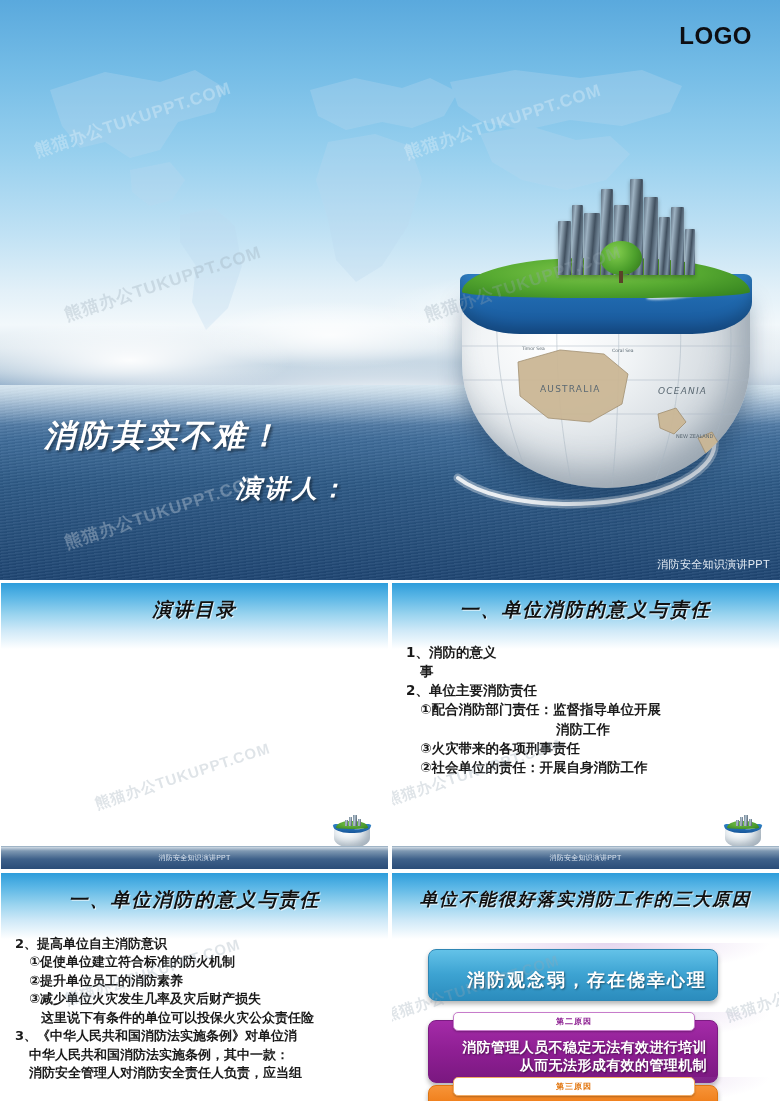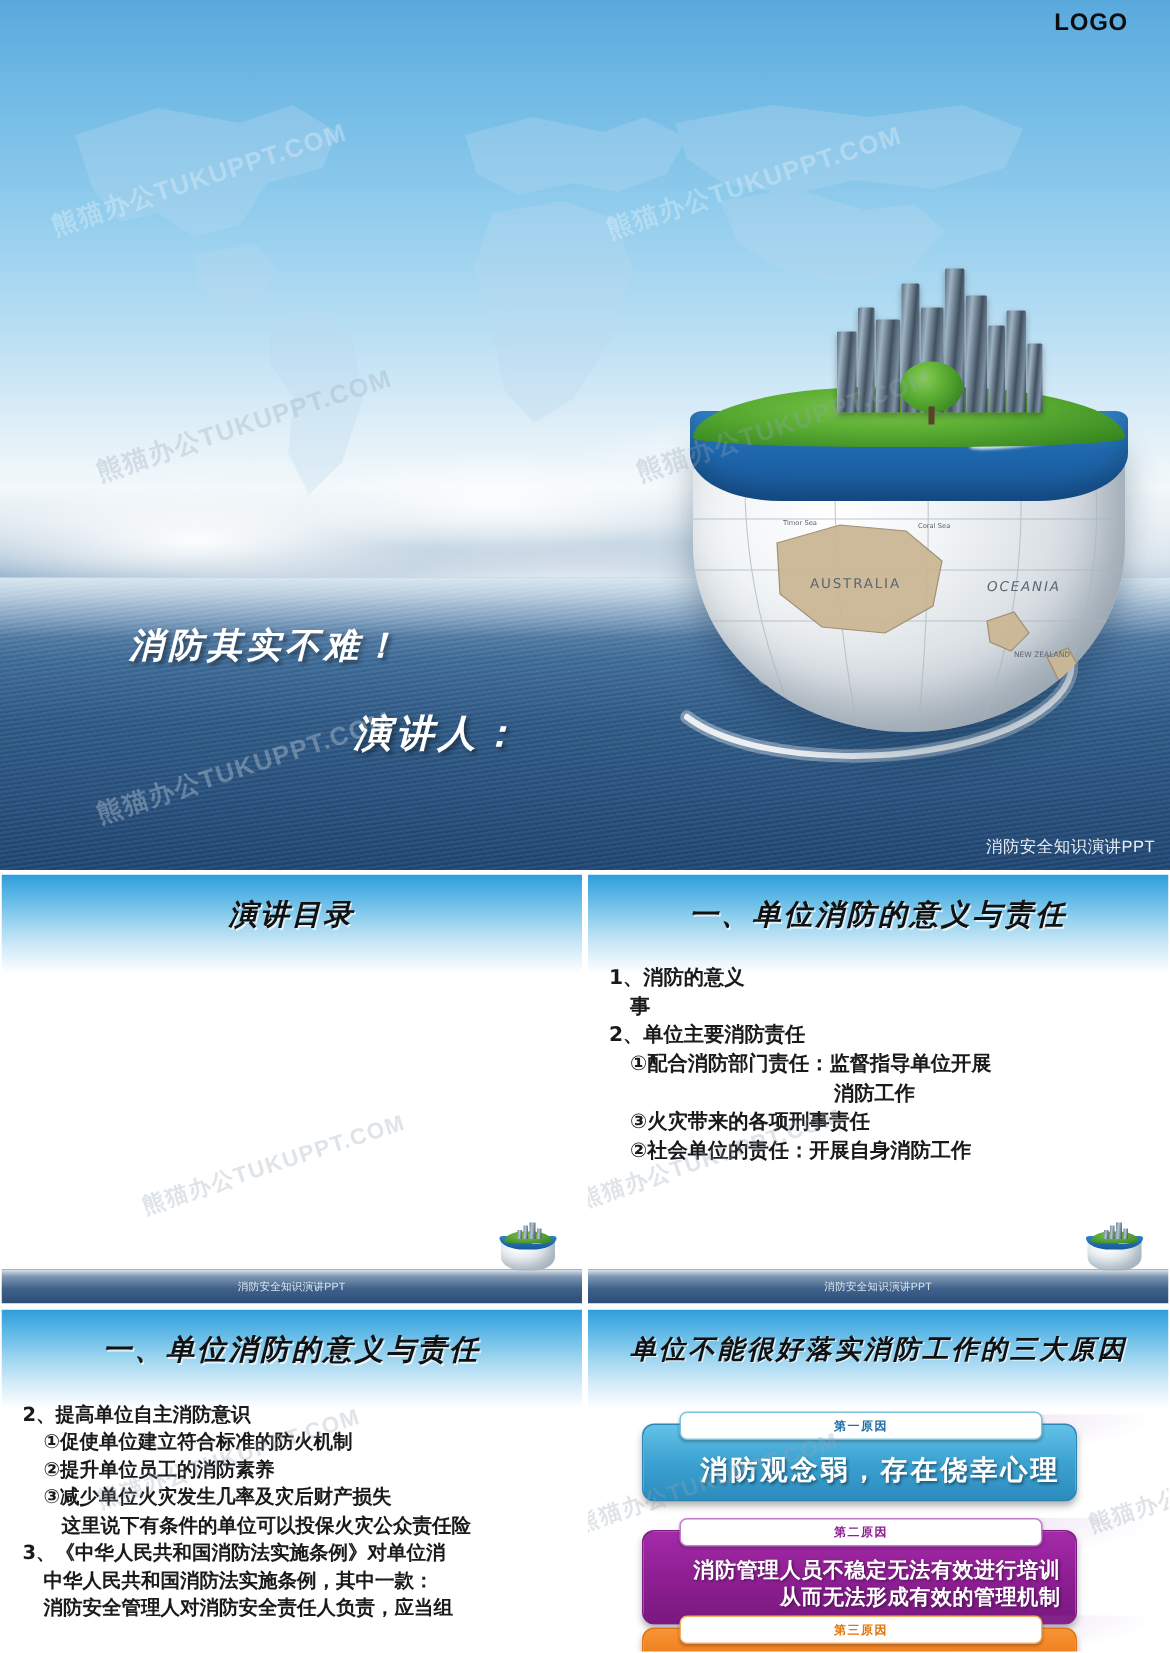--- a/index.html
+++ b/index.html
@@ -44,30 +44,29 @@
     background:
       repeating-linear-gradient(172deg, rgba(255,255,255,.055) 0px, rgba(255,255,255,.055) 1px, rgba(0,0,0,.045) 2px, rgba(0,0,0,.045) 3px),
       linear-gradient(180deg, #9fb9cd 0%, #6a8fb5 10%, #3f6c99 28%, #2e5a86 50%, #27507c 75%, #1f4673 100%);
   }
   .hero-ocean::after{
     content:""; position:absolute; left:0; top:0; width:100%; height:40px;
     background:linear-gradient(180deg, rgba(225,238,246,.85), rgba(225,238,246,0));
   }
 
   .logo {
-    position:absolute; right:28px; top:7px;
-    font-size:16px; font-weight:bold; color:#0e0e12; letter-spacing:.5px;
+    position:absolute; right:28px; top:22px;
+    font-size:24px; font-weight:bold; color:#0e0e12; letter-spacing:.5px;
   }
   .hero-title {
     position:absolute; left:44px; top:415px;
-    font-size:23px; font-weight:bold; font-style:italic; color:#ffffff;
+    font-size:31px; font-weight:bold; font-style:italic; color:#ffffff;
     letter-spacing:3px;
     text-shadow: 2px 2px 3px rgba(0,0,0,.45);
     font-family:"DejaVu Sans","Liberation Sans",sans-serif;
-    margin-left:42px;
   }
   .hero-sub {
     position:absolute; left:236px; top:472px;
     font-size:25px; font-weight:bold; font-style:italic; color:#ffffff;
     letter-spacing:3px;
     text-shadow: 2px 2px 3px rgba(0,0,0,.45);
     font-family:"DejaVu Sans","Liberation Sans",sans-serif;
   }
   .hero-footer {
     position:absolute; right:10px; bottom:8px;
@@ -387,21 +386,20 @@
     <div class="wm dark" style="left:60px; top:90px; font-size:15px;">熊猫办公TUKUPPT.COM</div>
   </div>
 
   <div class="slide" style="left:391px;top:872px;width:389px;height:230px;">
     <div class="slide-head"></div>
     <div class="slide-title" style="font-size:17.5px;">单位不能很好落实消防工作的三大原因</div>
 
     <div class="reason r1" style="top:76px;">
       <div class="reason-glow" style="left:18px;top:-6px;"></div>
       <div class="rbody">
-        <div class="rlabel">第一原因</div>
         <div class="rtext">消防观念弱，存在侥幸心理</div>
       </div>
     </div>
 
     <div class="reason r2" style="top:147px;">
       <div class="reason-glow" style="left:18px;top:-8px;"></div>
       <div class="rbody">
         <div class="rlabel">第二原因</div>
         <div class="rtext" style="white-space:pre-line;">消防管理人员不稳定无法有效进行培训
 从而无法形成有效的管理机制</div>

